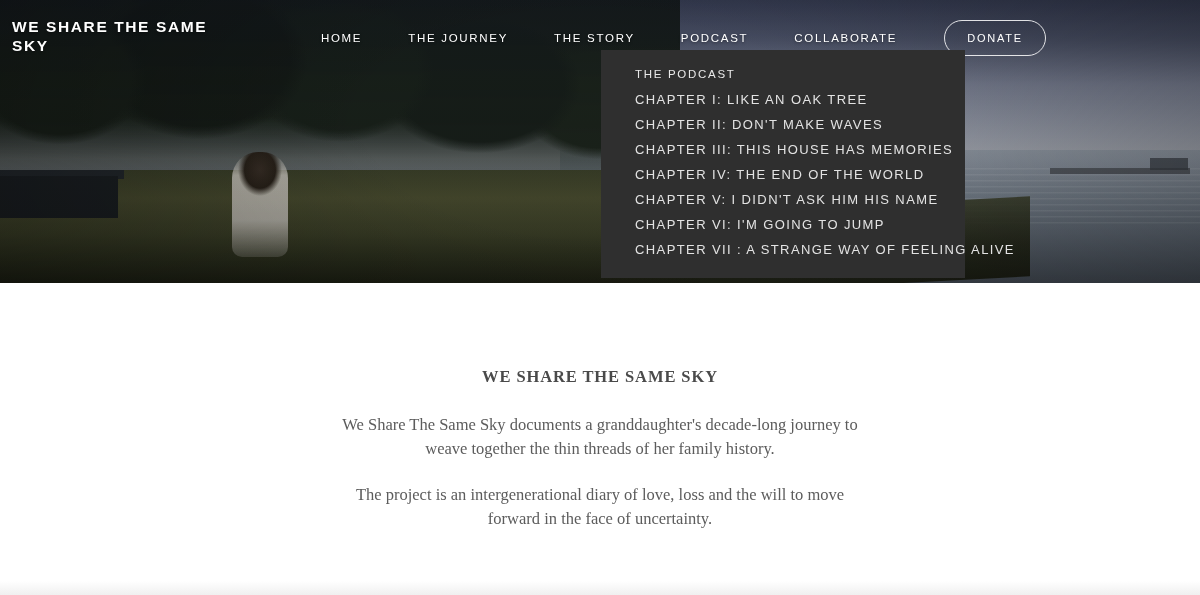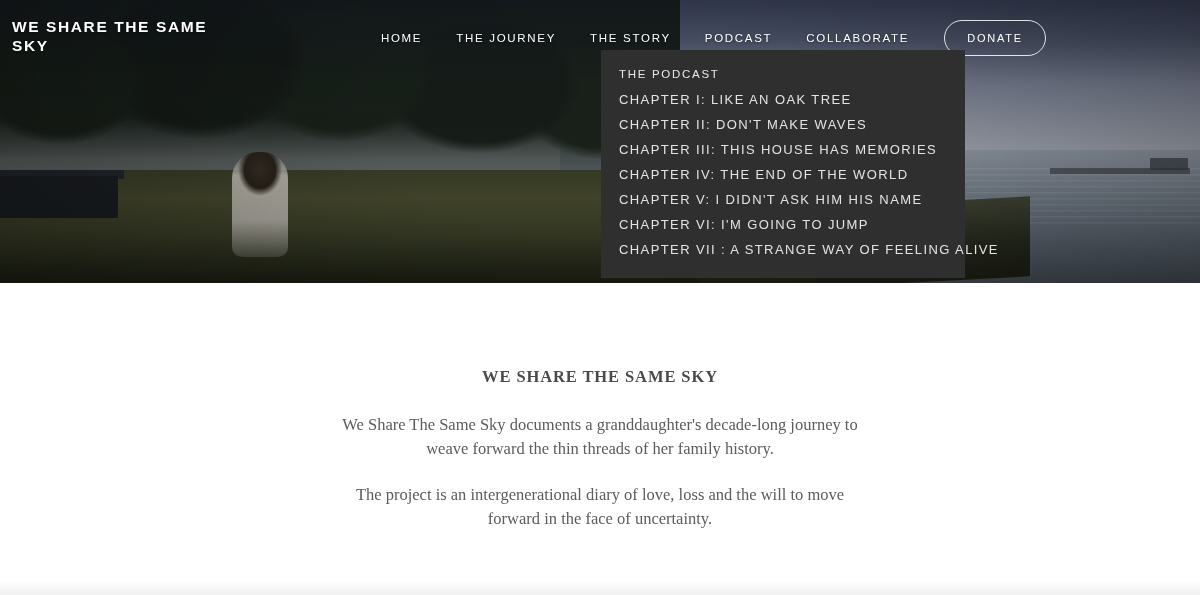--- a/index.html
+++ b/index.html
@@ -185,21 +185,21 @@
     z-index: 30;
     text-shadow: 0 1px 3px rgba(0,0,0,0.45);
   }
 
   .nav {
     position: absolute;
     right: 14px;
     top: 20px;
     display: flex;
     align-items: center;
-    gap: 4px;
+    gap: 16px;
     z-index: 30;
   }
   .nav-item {
     color: #ffffff;
     font-size: 11.5px;
     letter-spacing: 1.7px;
     text-transform: uppercase;
     padding: 8px 15px;
     cursor: pointer;
     white-space: nowrap;
@@ -219,21 +219,21 @@
     white-space: nowrap;
   }
 
   
   .dropdown {
     position: absolute;
     left: 601px;
     top: 50px;
     width: 364px;
     background: #2f2f2f;
-    padding: 14px 0 16px 0;
+    padding: 14px 0 16px 16px;
     z-index: 40;
   }
   .dropdown-head {
     color: #e9e9e9;
     font-size: 11.5px;
     letter-spacing: 1.7px;
     text-transform: uppercase;
     padding: 4px 18px 7px 18px;
   }
   .dropdown-item {
@@ -323,18 +323,18 @@
     <div class="dropdown-item">CHAPTER II: DON'T MAKE WAVES</div>
     <div class="dropdown-item">CHAPTER III: THIS HOUSE HAS MEMORIES</div>
     <div class="dropdown-item">CHAPTER IV: THE END OF THE WORLD</div>
     <div class="dropdown-item">CHAPTER V: I DIDN'T ASK HIM HIS NAME</div>
     <div class="dropdown-item">CHAPTER VI: I'M GOING TO JUMP</div>
     <div class="dropdown-item">CHAPTER VII : A STRANGE WAY OF FEELING ALIVE</div>
   </div>
 
   <main class="content">
     <h1 class="content-title">WE SHARE THE SAME SKY</h1>
-    <p class="content-para p1">We Share The Same Sky documents a granddaughter's decade-long journey to weave forward the thin threads of her family history.</p>
+    <p class="content-para p1">We Share The Same Sky documents a granddaughter's decade-long journey to weave together the thin threads of her family history.</p>
     <p class="content-para p2">The project is an intergenerational diary of love, loss and the will to move forward in the face of uncertainty.</p>
     <div class="bottom-fade"></div>
   </main>
 
 </div>
 
 </body></html>

